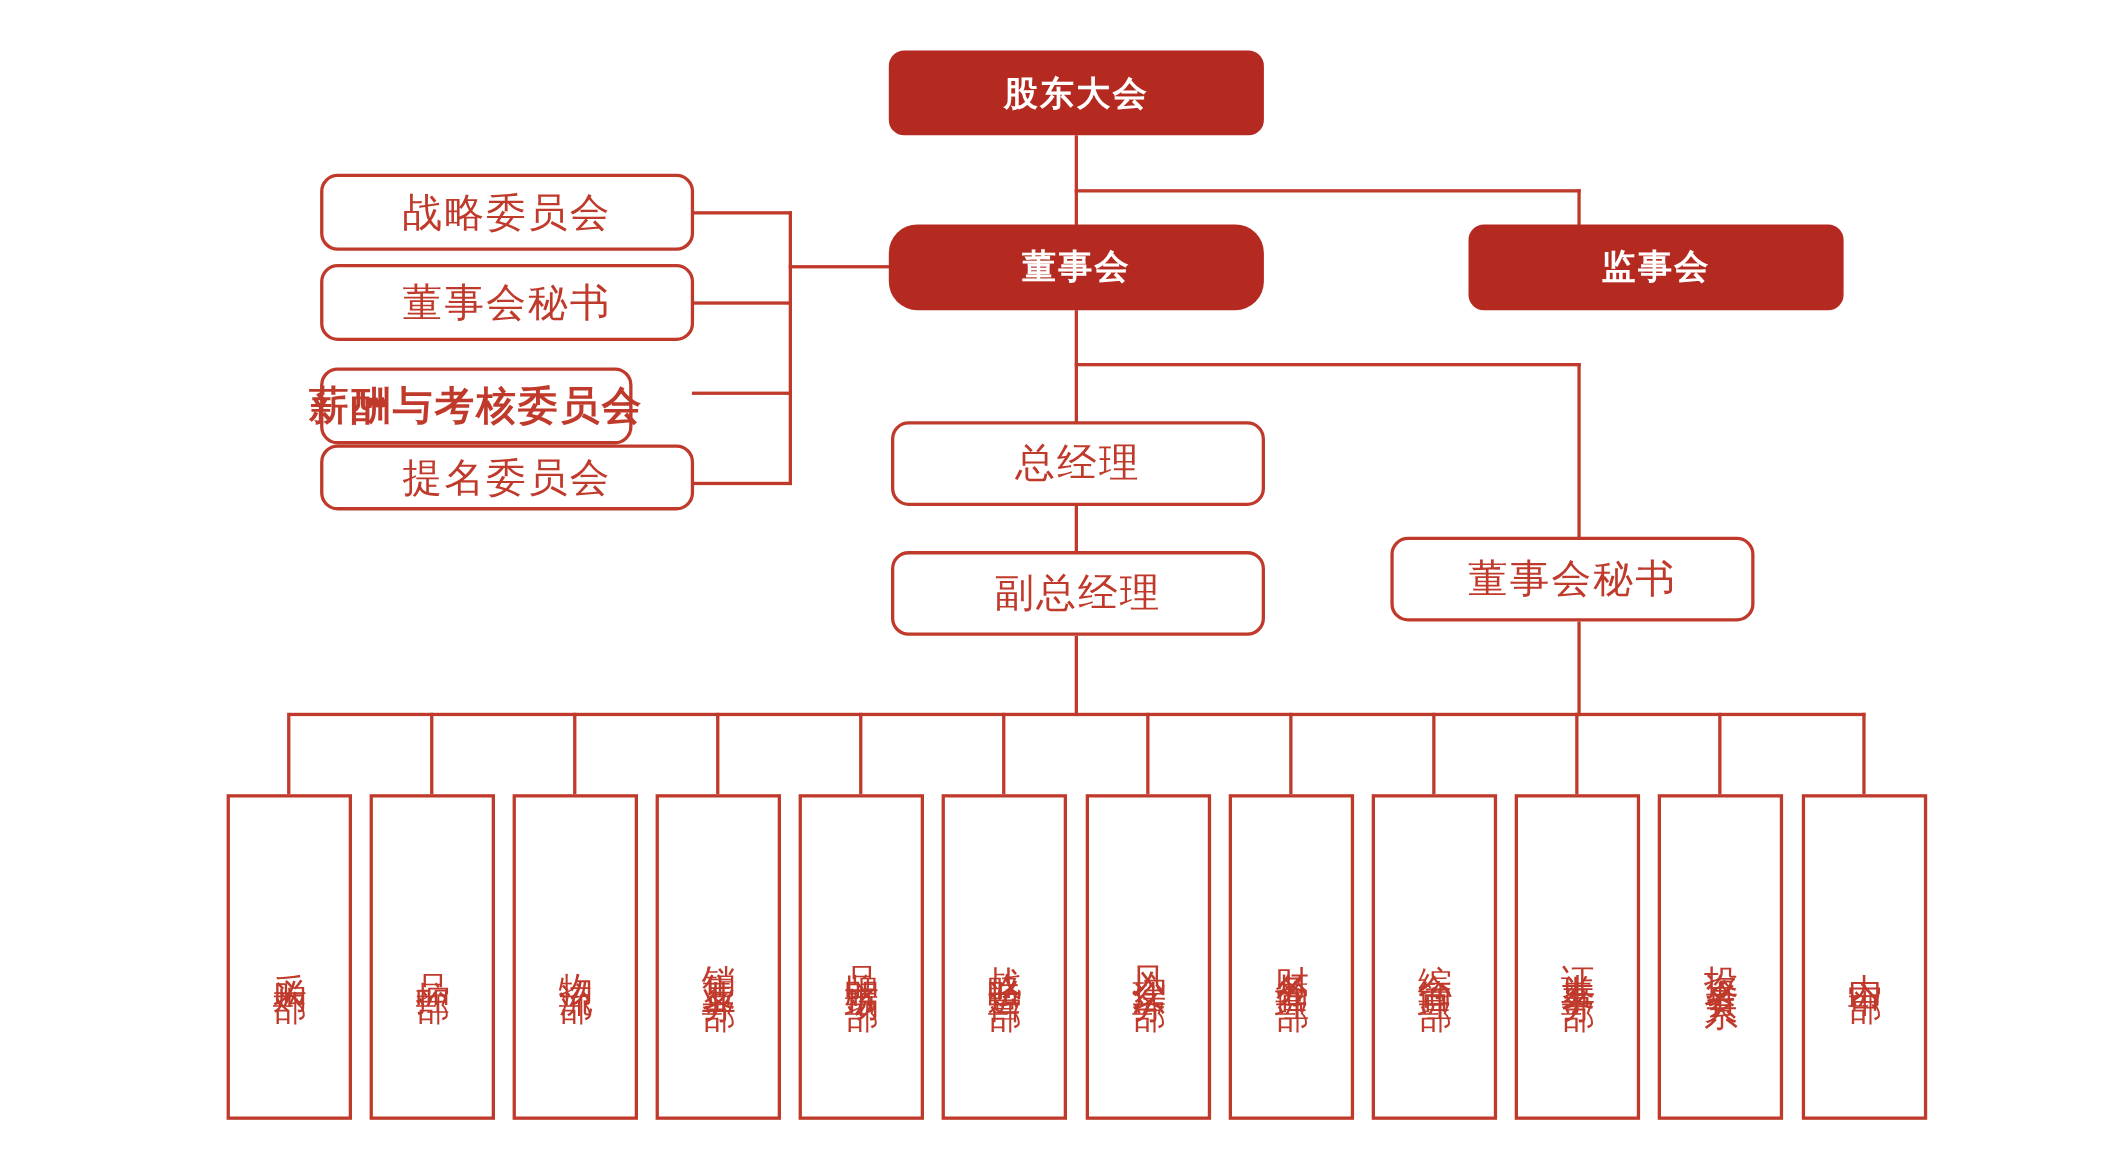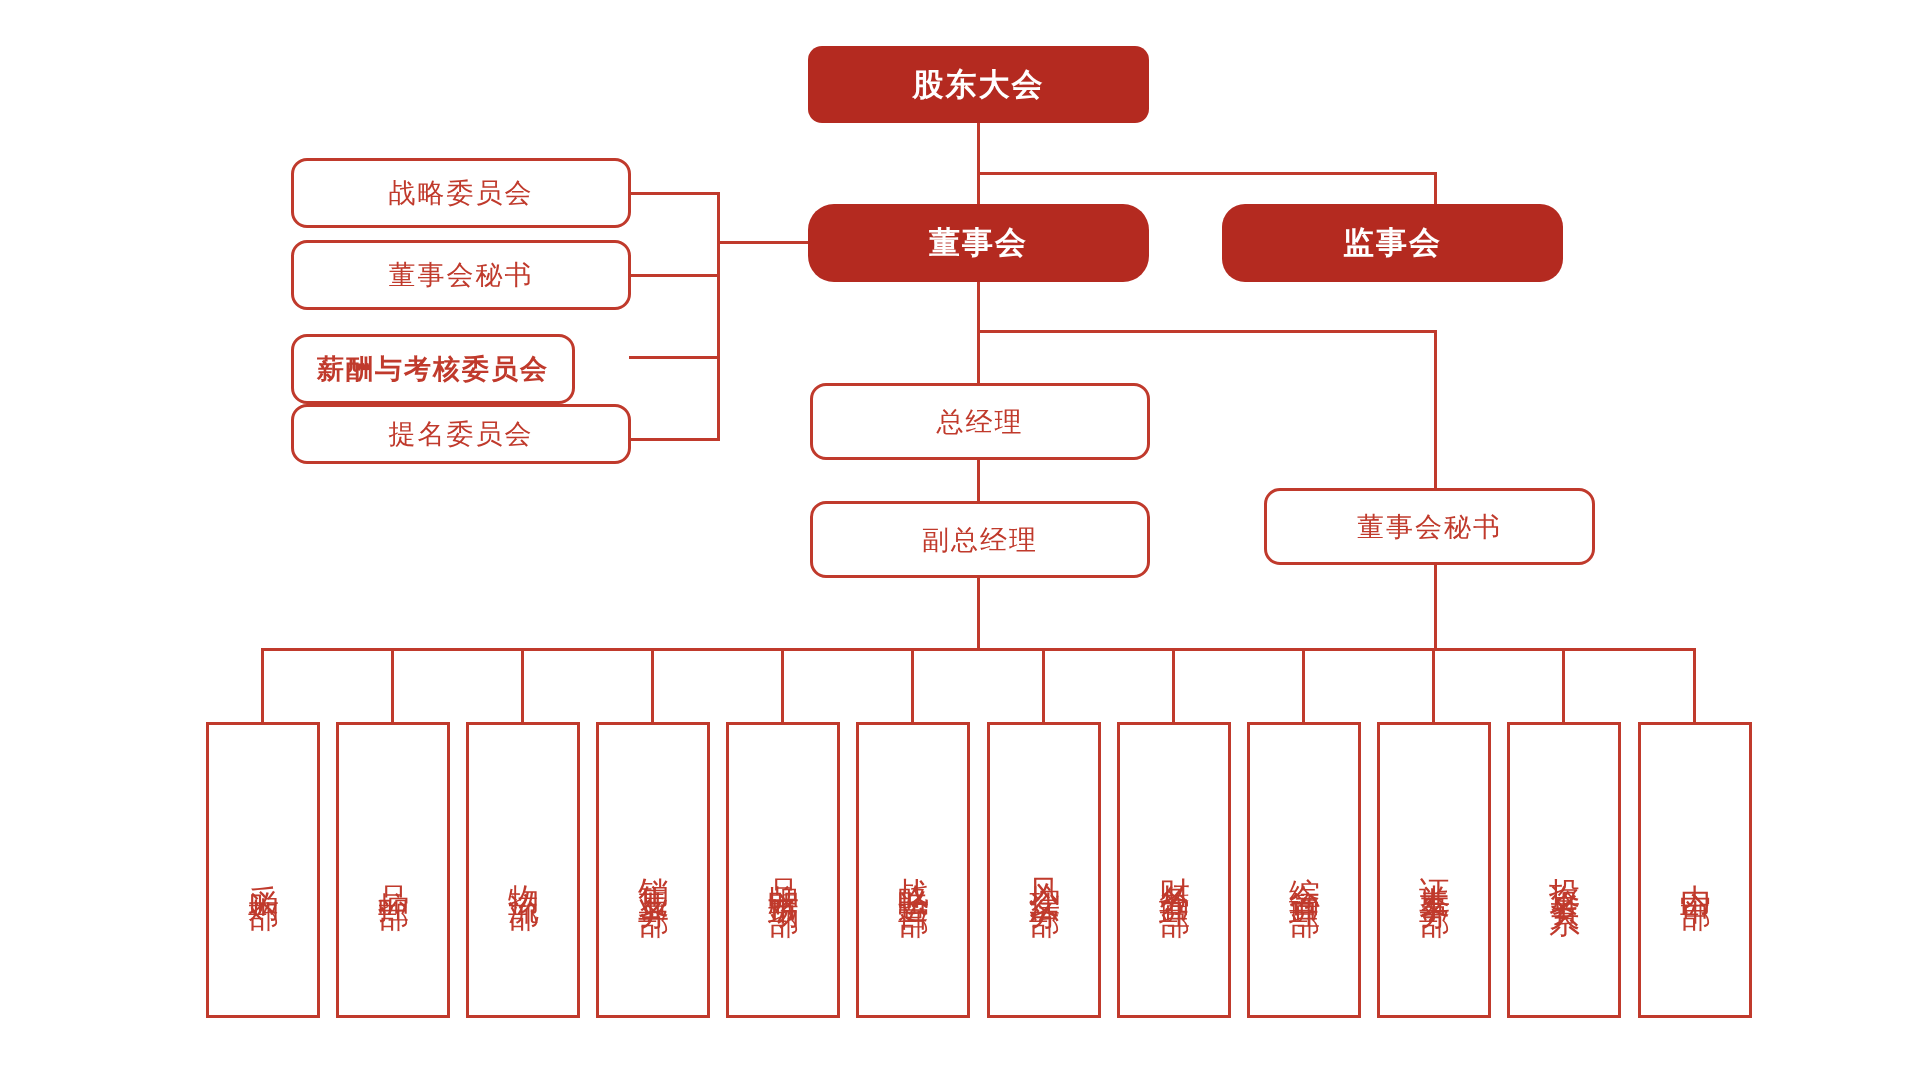--- a/index.html
+++ b/index.html
@@ -30,21 +30,21 @@
     color: #ffffff;
     font-weight: bold;
     font-size: 31px;
     border-radius: 14px;
     letter-spacing: 2px;
   }
   .node.outline {
     background: #ffffff;
     border: 3px solid var(--line-red, #c03a2c);
     color: var(--line-red, #c03a2c);
-    font-size: 27px;
+    font-size: 36px;
     border-radius: 16px;
     letter-spacing: 2px;
   }
   .node.dept {
     background: #ffffff;
     border: 3px solid var(--line-red, #c03a2c);
     color: var(--line-red, #c03a2c);
     font-size: 31px;
     border-radius: 0;
     writing-mode: vertical-rl;
@@ -98,21 +98,21 @@
   <div class="line" style="left:1029px; top:648px; width:3px; height:76px;"></div>
   <div class="line" style="left:1159px; top:648px; width:3px; height:76px;"></div>
   <div class="line" style="left:1289px; top:648px; width:3px; height:76px;"></div>
   <div class="line" style="left:1419px; top:648px; width:3px; height:76px;"></div>
   <div class="line" style="left:1549px; top:648px; width:3px; height:76px;"></div>
   <div class="line" style="left:1680px; top:648px; width:3px; height:76px;"></div>
 
   <div class="node filled" style="left:795px; top:46px; width:341px; height:77px;">股东大会</div>
 
   <div class="node filled" style="left:795px; top:204px; width:341px; height:78px;border-radius:26px;">董事会</div>
-  <div class="node filled" style="left:1209px; top:204px; width:341px; height:78px;border-radius:23px;">监事会</div>
+  <div class="node filled" style="left:1322px; top:204px; width:341px; height:78px;">监事会</div>
 
   <div class="node outline" style="left:278px; top:158px; width:340px; height:70px;">战略委员会</div>
   <div class="node outline" style="left:278px; top:240px; width:340px; height:70px;">董事会秘书</div>
   <div class="node outline" style="left:278px; top:334px; width:284px; height:70px;font-weight:bold;">薪酬与考核委员会</div>
   <div class="node outline" style="left:278px; top:404px; width:340px; height:60px;">提名委员会</div>
 
   <div class="node outline" style="left:797px; top:383px; width:340px; height:77px;font-family:Liberation Mono, monospace;">总经理</div>
   <div class="node outline" style="left:797px; top:501px; width:340px; height:77px;">副总经理</div>
   <div class="node outline" style="left:1251px; top:488px; width:331px; height:77px;">董事会秘书</div>
 

